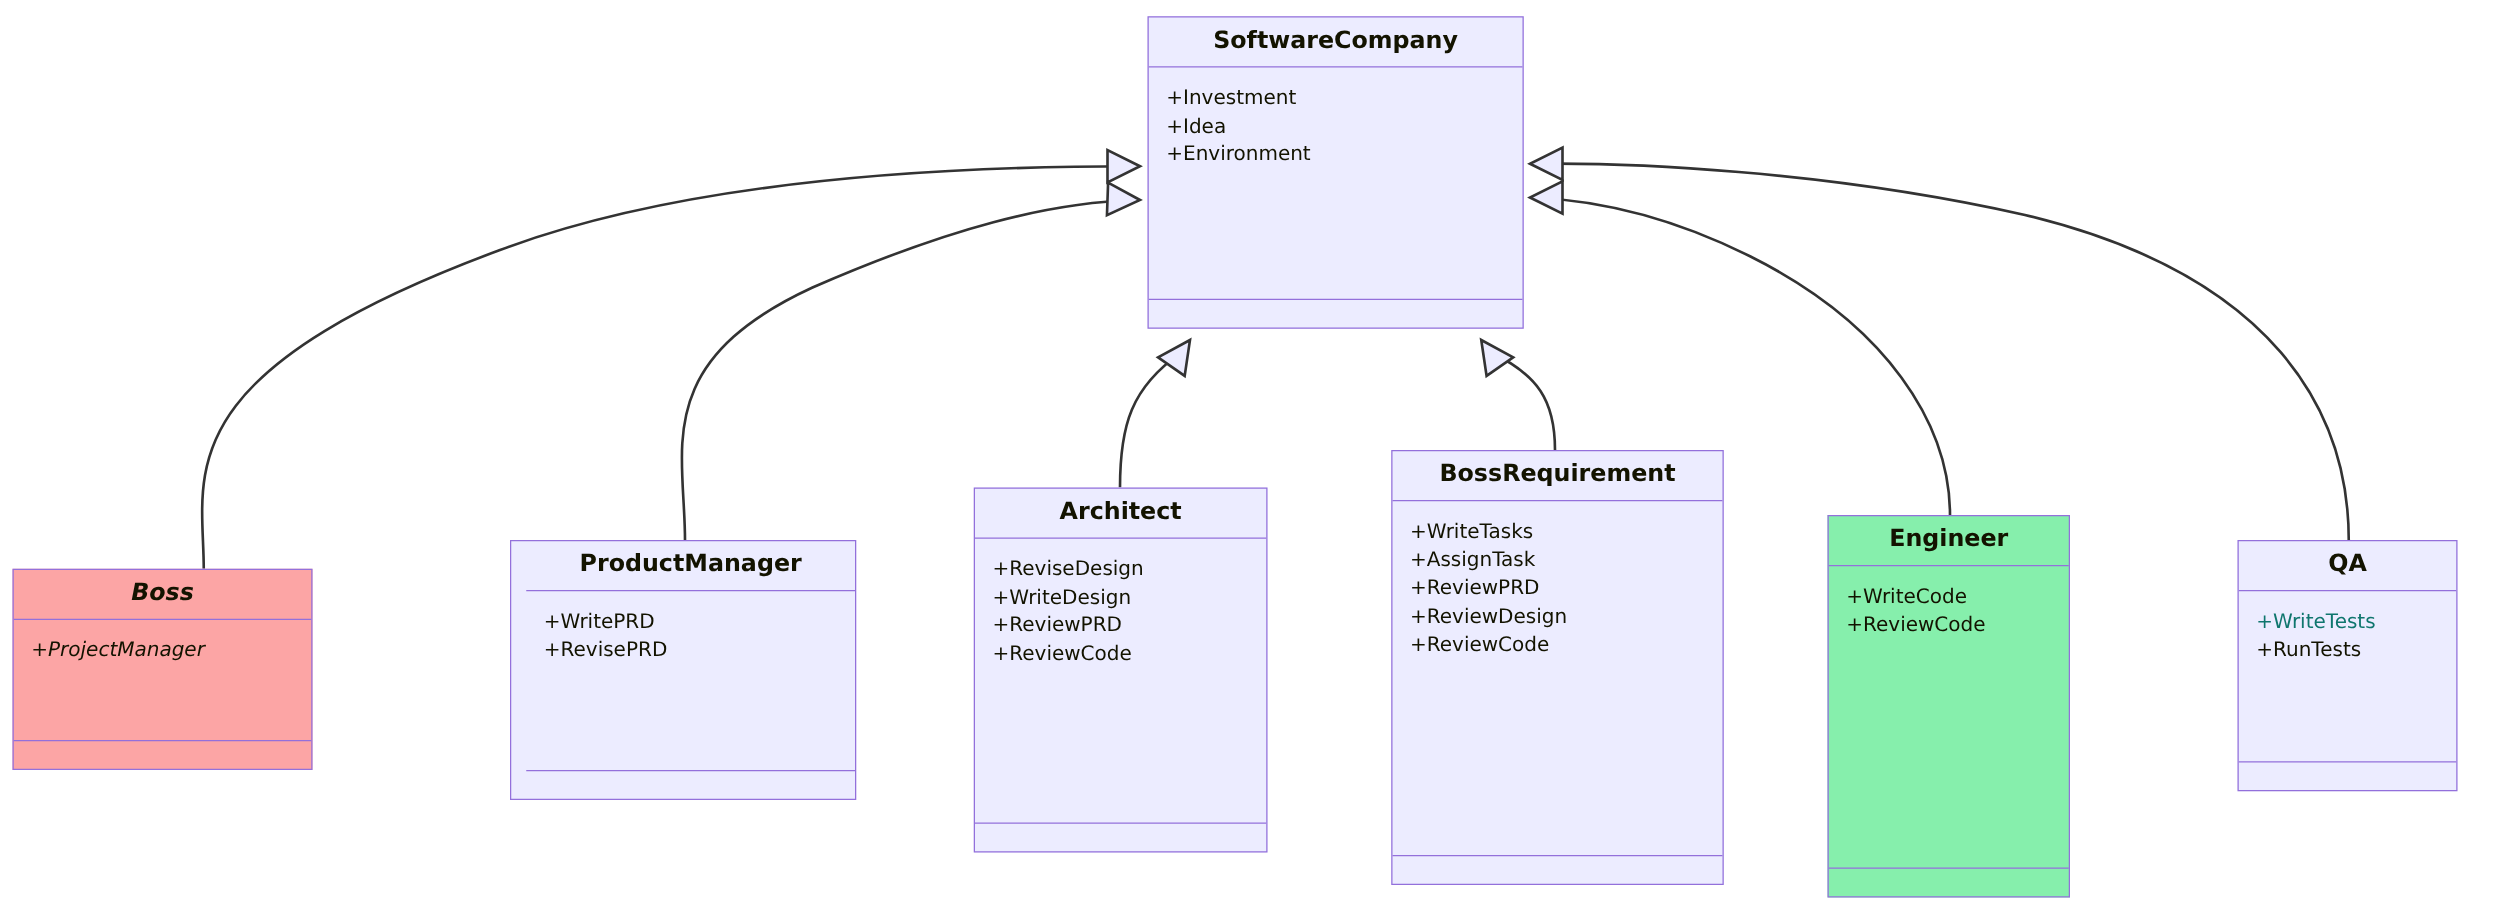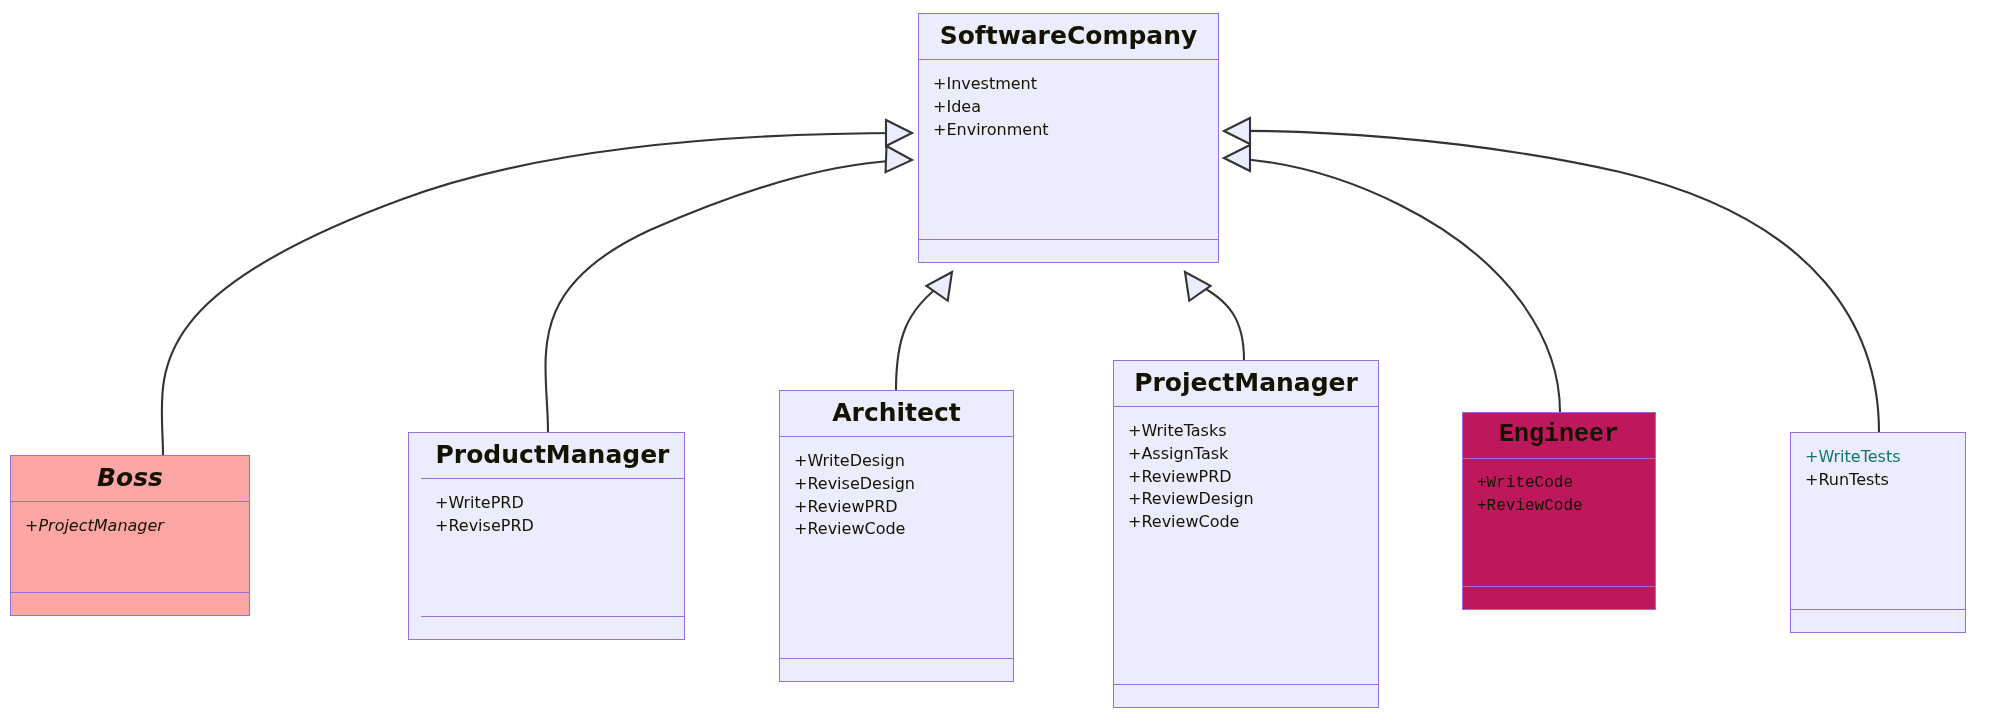--- a/index.html
+++ b/index.html
@@ -27,21 +27,21 @@
     box-sizing: border-box;
     background: #ECECFF;
     border: 1.6px solid #9370DB;
     display: flex;
     flex-direction: column;
     z-index: 5;
   }
   .uml-title {
     text-align: center;
     font-weight: bold;
-    font-size: 25px;
+    font-size: 19px;
     color: #131300;
     padding: 9px 10px 10px 10px;
     border-bottom: 1.6px solid #9370DB;
     line-height: 1.05;
     white-space: nowrap;
   }
   .uml-members {
     padding: 13px 14px 14px 14px;
     border-bottom: 1.6px solid #9370DB;
     flex: 1 1 auto;
@@ -112,47 +112,48 @@
         <div class="uml-title" style="color: rgb(19, 19, 0); border-bottom-color: rgb(147, 112, 219);">ProductManager</div>
         <div class="uml-members" style="border-bottom-color: rgb(147, 112, 219);">
           <div class="uml-member" style="color: rgb(19, 19, 0);">+WritePRD</div>
           <div class="uml-member" style="color: rgb(19, 19, 0);">+RevisePRD</div>
         </div>
         <div class="uml-methods empty"></div>
       </div>
       <div class="uml-class" style="left: 779px; top: 390px; width: 235px; height: 292px; background: rgb(236, 236, 255); border-color: rgb(147, 112, 219);">
         <div class="uml-title" style="color: rgb(19, 19, 0); border-bottom-color: rgb(147, 112, 219);">Architect</div>
         <div class="uml-members" style="border-bottom-color: rgb(147, 112, 219);">
+          <div class="uml-member" style="color: rgb(19, 19, 0);">+ReviseDesign</div>
           <div class="uml-member" style="color: rgb(19, 19, 0);">+WriteDesign</div>
-          <div class="uml-member" style="color: rgb(19, 19, 0);">+ReviseDesign</div>
           <div class="uml-member" style="color: rgb(19, 19, 0);">+ReviewPRD</div>
           <div class="uml-member" style="color: rgb(19, 19, 0);">+ReviewCode</div>
         </div>
         <div class="uml-methods empty"></div>
       </div>
       <div class="uml-class" style="left: 1113px; top: 360px; width: 266px; height: 348px; background: rgb(236, 236, 255); border-color: rgb(147, 112, 219);">
-        <div class="uml-title" style="color: rgb(19, 19, 0); border-bottom-color: rgb(147, 112, 219);">ProjectManager</div>
+        <div class="uml-title" style="color: rgb(19, 19, 0); border-bottom-color: rgb(147, 112, 219);">BossRequirement</div>
         <div class="uml-members" style="border-bottom-color: rgb(147, 112, 219);">
           <div class="uml-member" style="color: rgb(19, 19, 0);">+WriteTasks</div>
           <div class="uml-member" style="color: rgb(19, 19, 0);">+AssignTask</div>
           <div class="uml-member" style="color: rgb(19, 19, 0);">+ReviewPRD</div>
           <div class="uml-member" style="color: rgb(19, 19, 0);">+ReviewDesign</div>
           <div class="uml-member" style="color: rgb(19, 19, 0);">+ReviewCode</div>
         </div>
         <div class="uml-methods empty"></div>
       </div>
-      <div class="uml-class" style="left: 1462px; top: 412px; width: 194px; height: 198px; background: #be185d; border-color: rgb(147, 112, 219); font-family: Liberation Mono, monospace;">
+      <div class="uml-class" style="left: 1462px; top: 412px; width: 194px; height: 306px; background: #86efac; border-color: rgb(147, 112, 219);">
         <div class="uml-title" style="color: rgb(19, 19, 0); border-bottom-color: rgb(147, 112, 219);">Engineer</div>
         <div class="uml-members" style="border-bottom-color: rgb(147, 112, 219);">
           <div class="uml-member" style="color: rgb(19, 19, 0);">+WriteCode</div>
           <div class="uml-member" style="color: rgb(19, 19, 0);">+ReviewCode</div>
         </div>
         <div class="uml-methods empty"></div>
       </div>
       <div class="uml-class" style="left: 1790px; top: 432px; width: 176px; height: 201px; background: rgb(236, 236, 255); border-color: rgb(147, 112, 219);">
+        <div class="uml-title" style="color: rgb(19, 19, 0); border-bottom-color: rgb(147, 112, 219);">QA</div>
         <div class="uml-members" style="border-bottom-color: rgb(147, 112, 219);">
           <div class="uml-member" style="color: #0f766e;">+WriteTests</div>
           <div class="uml-member" style="color: rgb(19, 19, 0);">+RunTests</div>
         </div>
         <div class="uml-methods empty"></div>
       </div>
     </div>
 
 </div>
 

